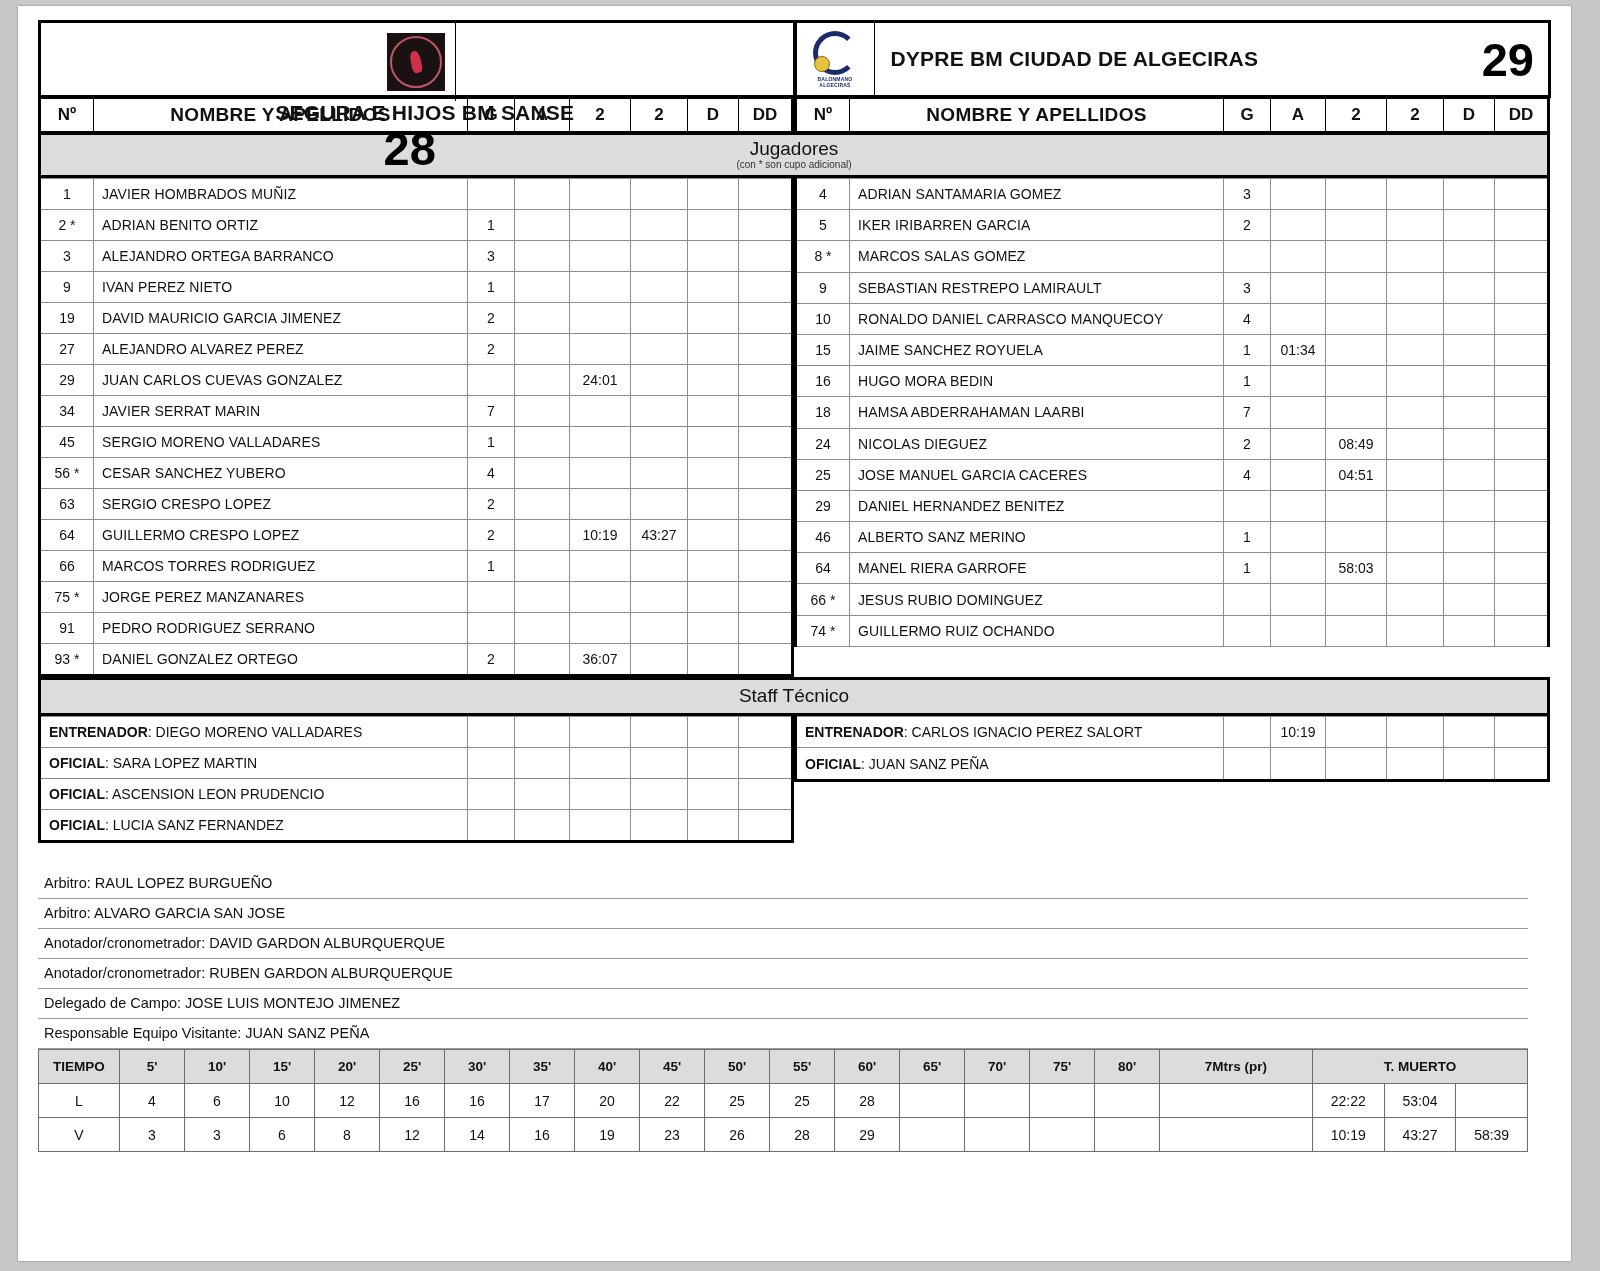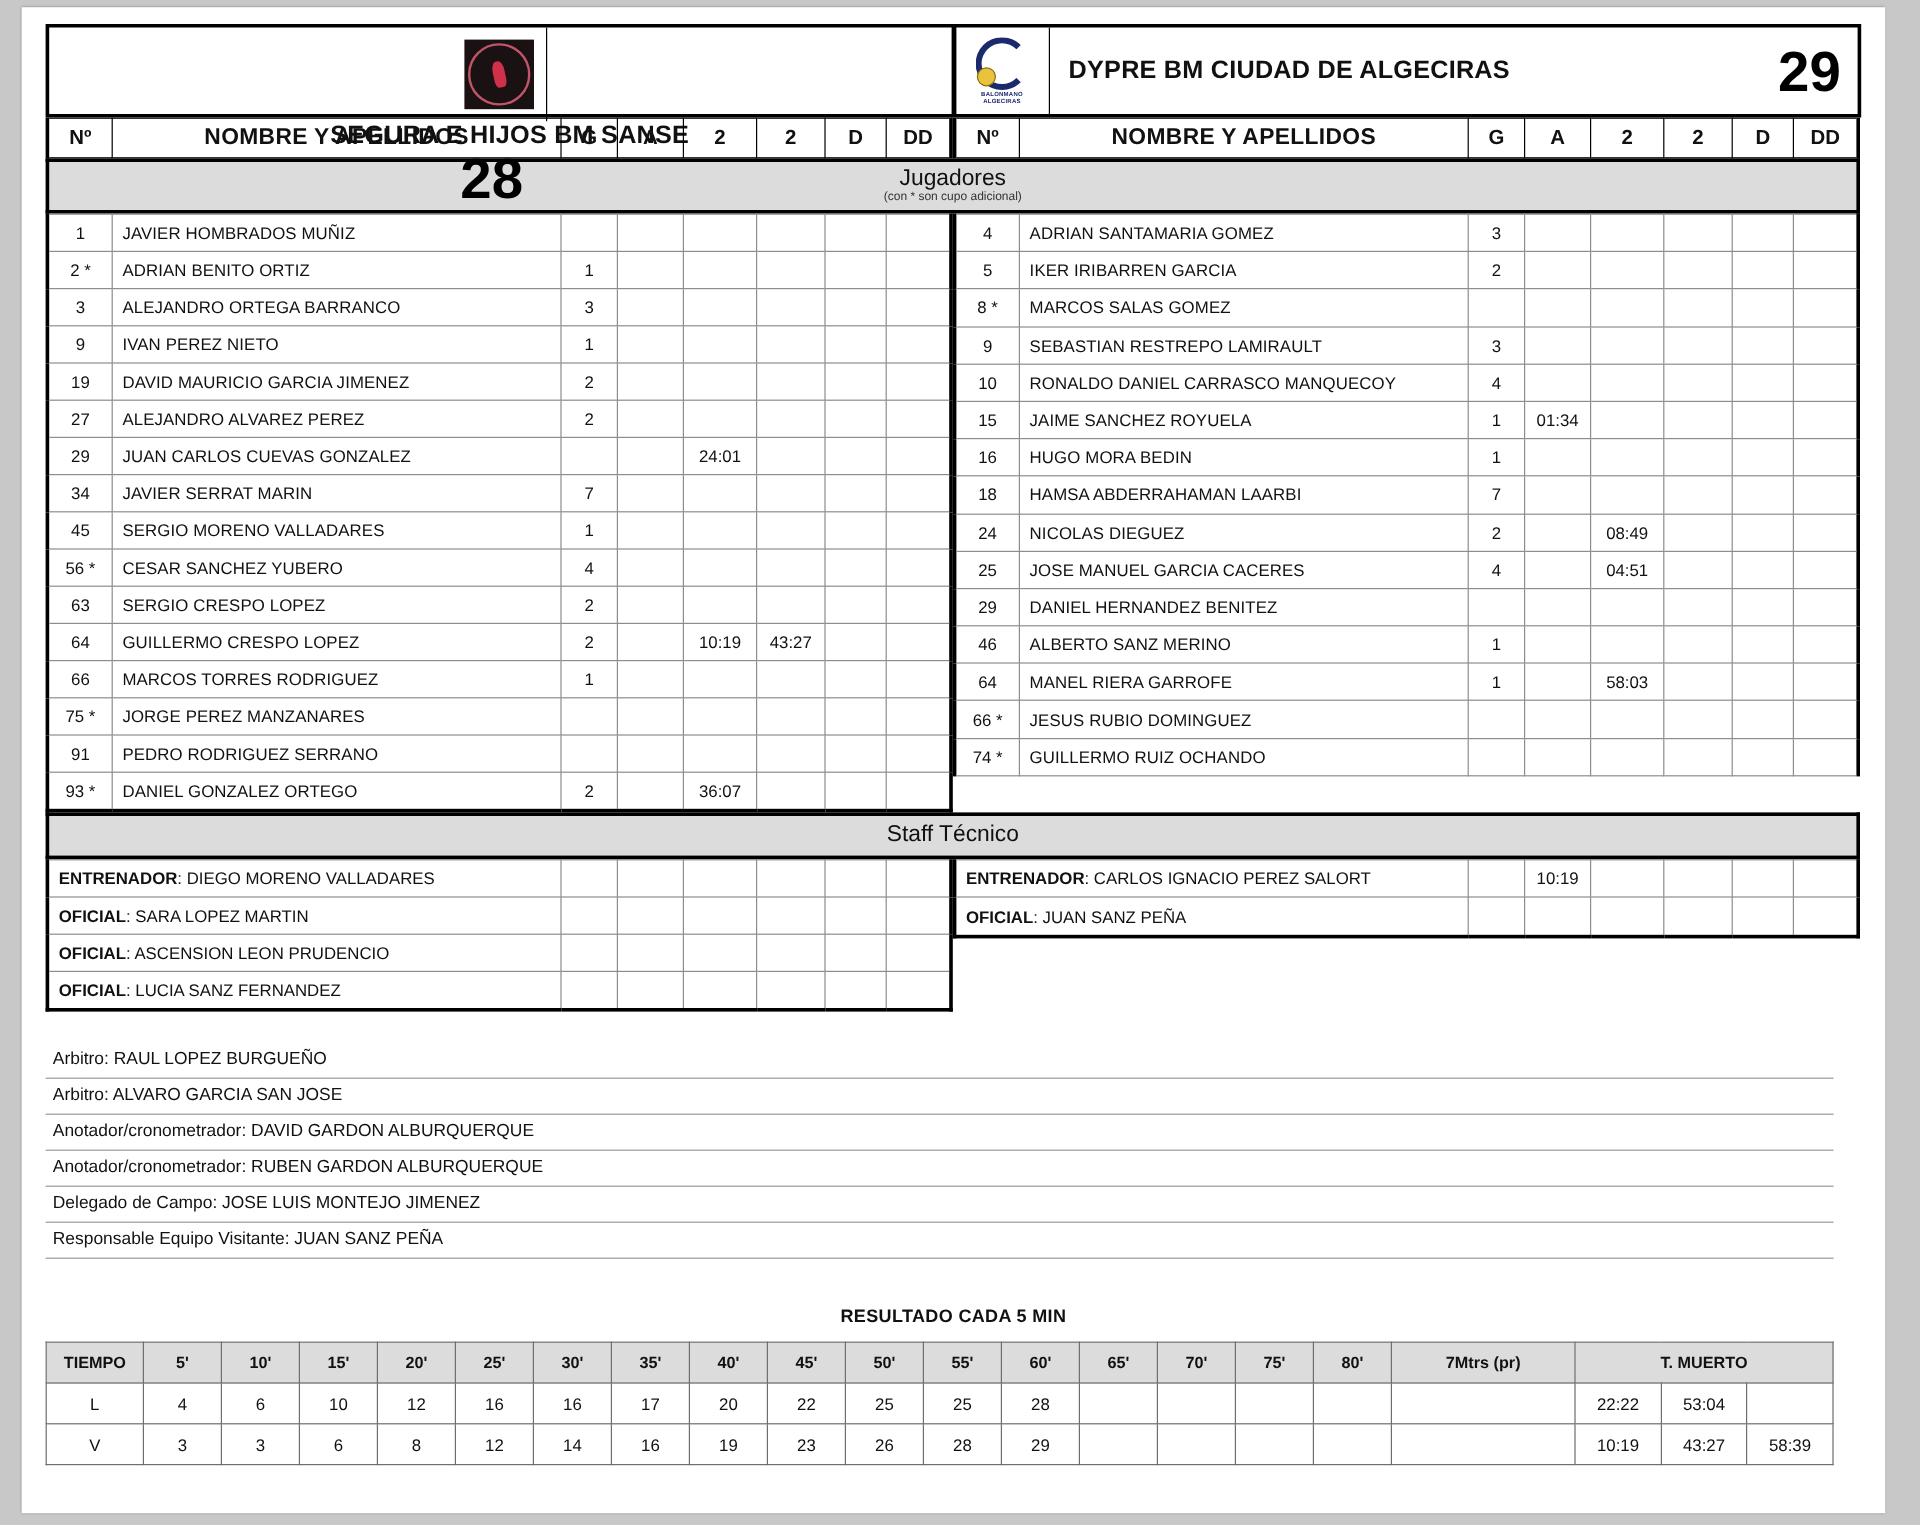--- a/index.html
+++ b/index.html
@@ -678,21 +678,20 @@
 
   <div class="officials" id="officials">
         <div class="off-line">Arbitro: RAUL LOPEZ BURGUEÑO</div>
         <div class="off-line">Arbitro: ALVARO GARCIA SAN JOSE</div>
         <div class="off-line">Anotador/cronometrador: DAVID GARDON ALBURQUERQUE</div>
         <div class="off-line">Anotador/cronometrador: RUBEN GARDON ALBURQUERQUE</div>
         <div class="off-line">Delegado de Campo: JOSE LUIS MONTEJO JIMENEZ</div>
         <div class="off-line">Responsable Equipo Visitante: JUAN SANZ PEÑA</div>
       </div>
 
-  <div class="res-title">RESULTADO CADA 5 MIN</div>
   <table class="res-table" id="result-table">
         <tbody>
           <tr class="head">
             <td class="lbl" style="width:78px;">TIEMPO</td>
             <td class="lbl" style="width:62px;">5'</td>
             <td class="lbl" style="width:62px;">10'</td>
             <td class="lbl" style="width:62px;">15'</td>
             <td class="lbl" style="width:62px;">20'</td>
             <td class="lbl" style="width:62px;">25'</td>
             <td class="lbl" style="width:62px;">30'</td>

